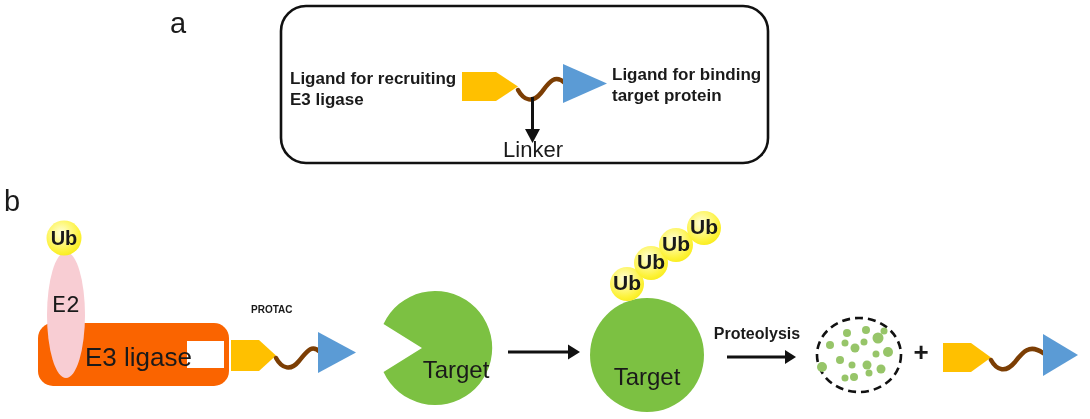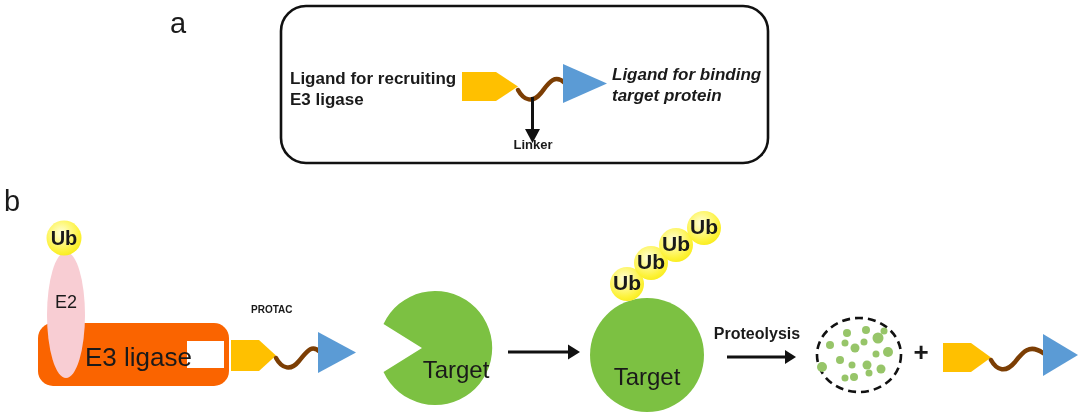--- a/index.html
+++ b/index.html
@@ -11,23 +11,23 @@
     color:#1a1a1a;
     overflow:hidden;
   }
   .canvas svg{position:absolute;left:0;top:0;}
   .txt{position:absolute;color:#1a1a1a;white-space:pre-line;line-height:1.22;}
   .center{text-align:center;}
   .panel-letter{font-size:29px;font-weight:400;}
   .lig{font-size:17px;font-weight:600;line-height:21px;}
   .small-bold{font-size:10px;font-weight:700;}
   .semibold16{font-size:16px;font-weight:600;}
-  .linker-lb{font-size:13px;font-weight:700;}
+  .linker-lb{font-size:22px;font-weight:400;}
   .e3-lb{font-size:26px;font-weight:400;}
-  .e2-lb{font-size:18px;font-weight:400;}
+  .e2-lb{font-size:23px;font-weight:400;font-family:Liberation Mono, monospace;}
   .target-lb{font-size:24px;font-weight:400;margin-top:20px;}
   .ub-lb{font-size:20px;font-weight:700;}
   .ub-chain-lb{font-size:21px;font-weight:700;}
   .plus-lb{font-size:26px;font-weight:700;}
 </style>
 </head>
 <body>
 
 <div class="canvas">
 
@@ -102,21 +102,21 @@
     <polygon points="943,343 971,343 991,357.5 971,372 943,372" fill="#FFC000"></polygon>
     <path d="M991,360 C997,371 1006,373 1015,362 C1022,353 1029,343 1043,353" fill="none" stroke-width="4.5" stroke-linecap="round" stroke="#7C3E04"></path>
     <polygon points="1043,334 1078,355 1043,376" fill="#5B9BD5"></polygon>
   </svg>
 
   <div class="txt panel-letter" style="left:170px;top:6px;">a</div>
 
   <div class="txt lig" style="left:290px;top:68px;width:180px;">Ligand for recruiting
 E3 ligase</div>
 
-  <div class="txt lig" style="left:612px;top:64px;width:160px;font-style:italic;">Ligand for binding
+  <div class="txt lig" style="left:612px;top:64px;width:160px;">Ligand for binding
 target protein</div>
 
   <div class="txt linker-lb center" style="left:503px;top:137px;width:60px;">Linker</div>
 
   <div class="txt panel-letter" style="left:4px;top:184px;">b</div>
 
   <div class="txt ub-lb center" style="left:44px;top:226px;width:40px;">Ub</div>
 
   <div class="txt e2-lb center" style="left:46px;top:292px;width:40px;">E2</div>
 

